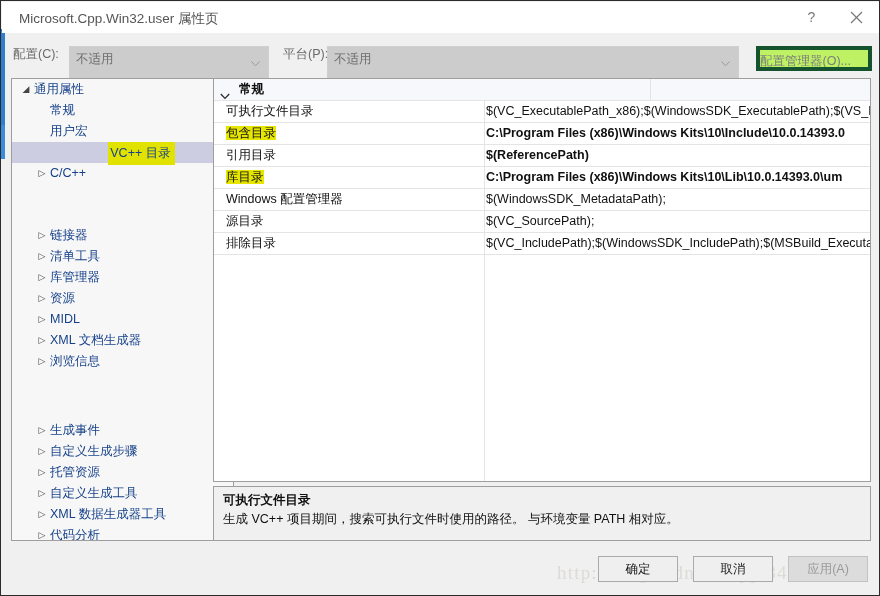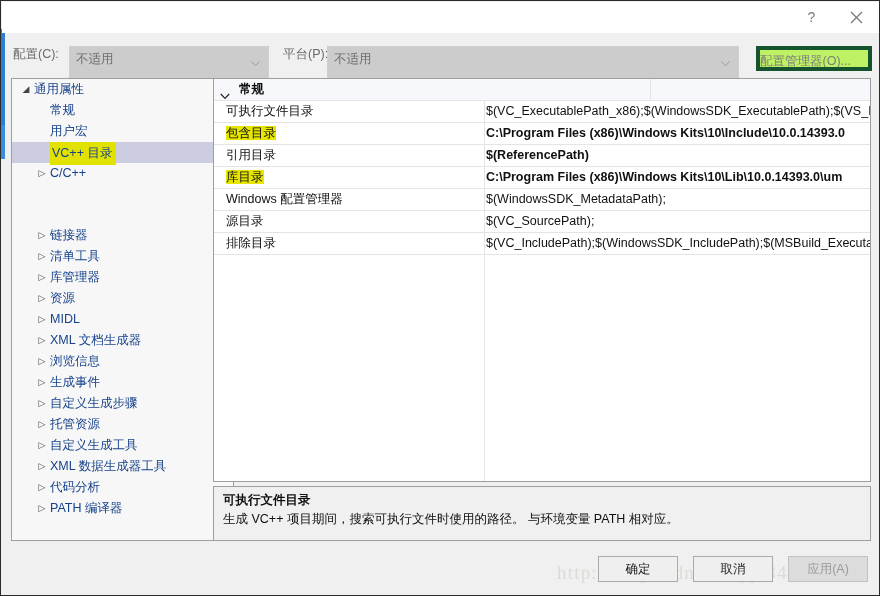--- a/index.html
+++ b/index.html
@@ -295,20 +295,21 @@
 </style>
 </head>
 <body>
 
 <div id="window">
 
   <div id="left-accent"></div>
   <div id="left-accent-2"></div>
 
   <div id="titlebar">
+    <div id="title-text">Microsoft.Cpp.Win32.user 属性页</div>
     <div class="titlebtn" id="help-btn">?</div>
     <div class="titlebtn" id="close-btn">
       <svg width="13" height="13" viewBox="0 0 13 13" aria-hidden="true">
         <line x1="1" y1="1" x2="12" y2="12" stroke="#7a7a7a" stroke-width="1.2"></line>
         <line x1="12" y1="1" x2="1" y2="12" stroke="#7a7a7a" stroke-width="1.2"></line>
       </svg>
     </div>
   </div>
 
   <div id="config-row">
@@ -333,30 +334,30 @@
       </svg>
     </span>
   </div>
 
   <div id="config-mgr-btn">配置管理器(O)...</div>
 
   <div id="tree-panel">
       <div class="tree-item root" style="padding-left: 6px;"><span class="tw">◢</span><span class="tlabel">通用属性</span></div>
       <div class="tree-item" style="padding-left: 22px;"><span class="tw empty">&nbsp;</span><span class="tlabel">常规</span></div>
       <div class="tree-item" style="padding-left: 22px;"><span class="tw empty">&nbsp;</span><span class="tlabel">用户宏</span></div>
-      <div class="tree-item selected" style="padding-left: 22px;"><span class="tw empty">&nbsp;</span><span class="tlabel hl">VC++ 目录</span></div>
+      <div class="tree-item selected" style="padding-left: 22px; text-align: center;"><span class="tw empty">&nbsp;</span><span class="tlabel hl">VC++ 目录</span></div>
       <div class="tree-item" style="padding-left: 22px;"><span class="tw">▷</span><span class="tlabel">C/C++</span></div>
       <div class="tree-item" style="padding-left: 22px; margin-top: 41px;"><span class="tw">▷</span><span class="tlabel">链接器</span></div>
       <div class="tree-item" style="padding-left: 22px;"><span class="tw">▷</span><span class="tlabel">清单工具</span></div>
       <div class="tree-item" style="padding-left: 22px;"><span class="tw">▷</span><span class="tlabel">库管理器</span></div>
       <div class="tree-item" style="padding-left: 22px;"><span class="tw">▷</span><span class="tlabel">资源</span></div>
       <div class="tree-item" style="padding-left: 22px;"><span class="tw">▷</span><span class="tlabel">MIDL</span></div>
       <div class="tree-item" style="padding-left: 22px;"><span class="tw">▷</span><span class="tlabel">XML 文档生成器</span></div>
       <div class="tree-item" style="padding-left: 22px;"><span class="tw">▷</span><span class="tlabel">浏览信息</span></div>
-      <div class="tree-item" style="padding-left: 22px;"><span class="tw">▷</span><span class="tlabel">生成事件</span></div>
+      <div class="tree-item" style="padding-left: 22px; margin-top: 48px;"><span class="tw">▷</span><span class="tlabel">生成事件</span></div>
       <div class="tree-item" style="padding-left: 22px;"><span class="tw">▷</span><span class="tlabel">自定义生成步骤</span></div>
       <div class="tree-item" style="padding-left: 22px;"><span class="tw">▷</span><span class="tlabel">托管资源</span></div>
       <div class="tree-item" style="padding-left: 22px;"><span class="tw">▷</span><span class="tlabel">自定义生成工具</span></div>
       <div class="tree-item" style="padding-left: 22px;"><span class="tw">▷</span><span class="tlabel">XML 数据生成器工具</span></div>
       <div class="tree-item" style="padding-left: 22px;"><span class="tw">▷</span><span class="tlabel">代码分析</span></div>
       <div class="tree-item" style="padding-left: 22px;"><span class="tw">▷</span><span class="tlabel">PATH 编译器</span></div>
     </div>
 
   <div id="grid-panel">
     <div id="grid-cat">

